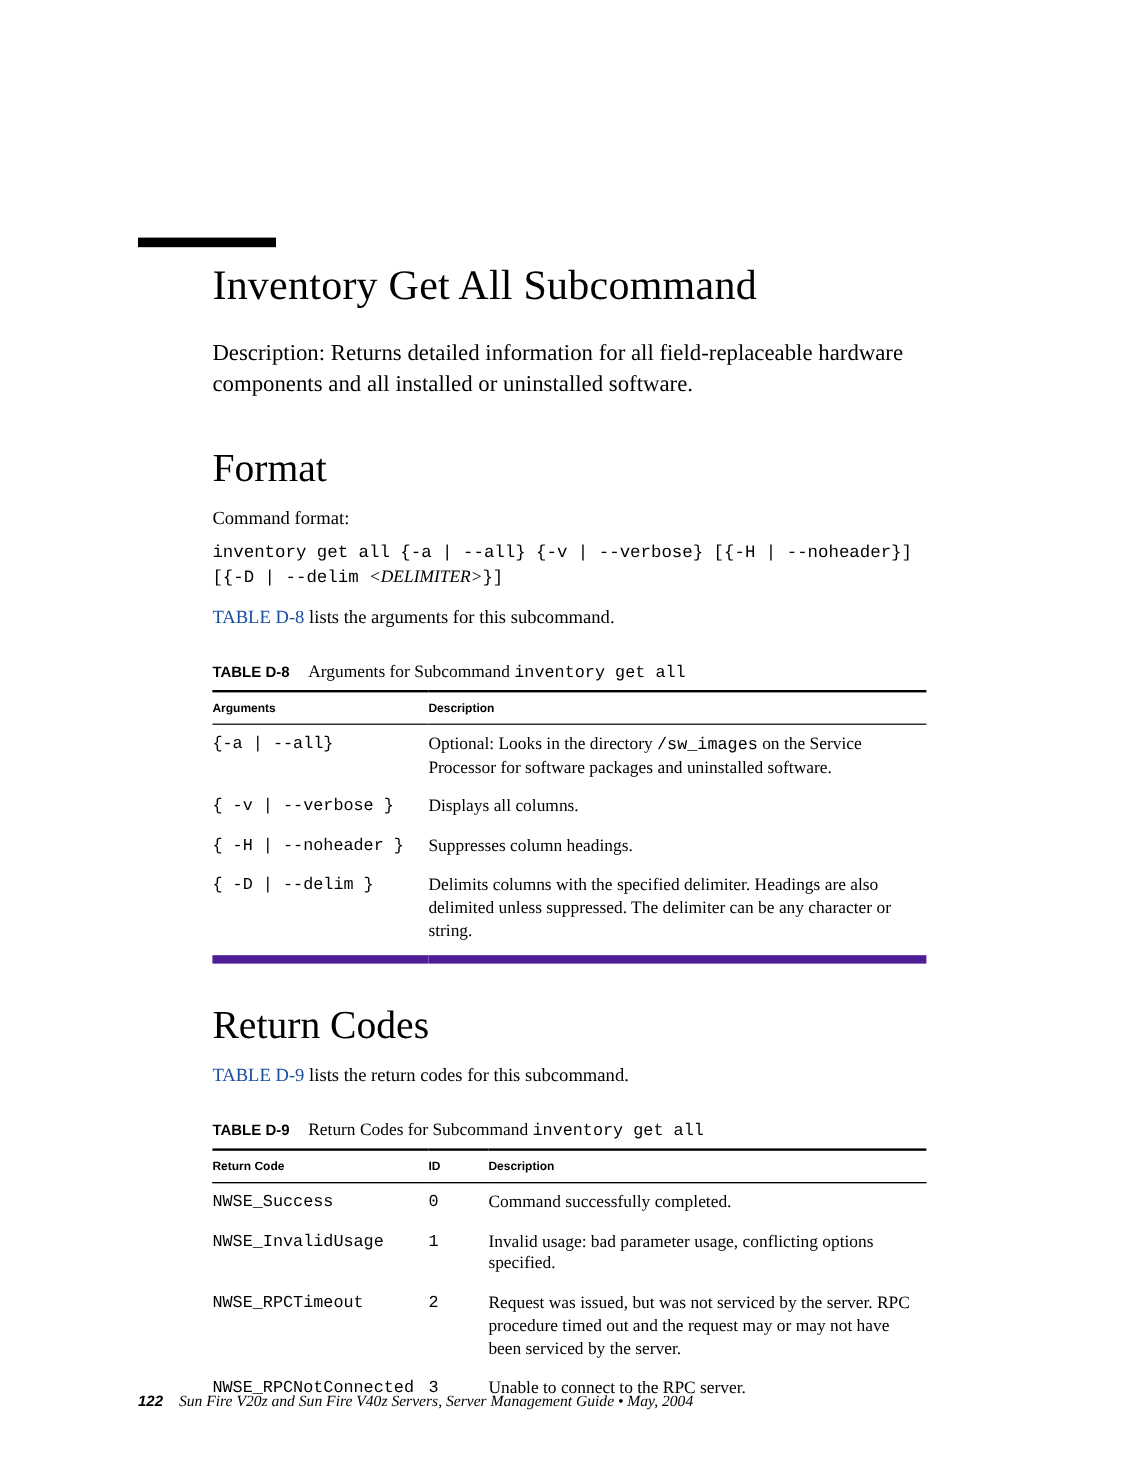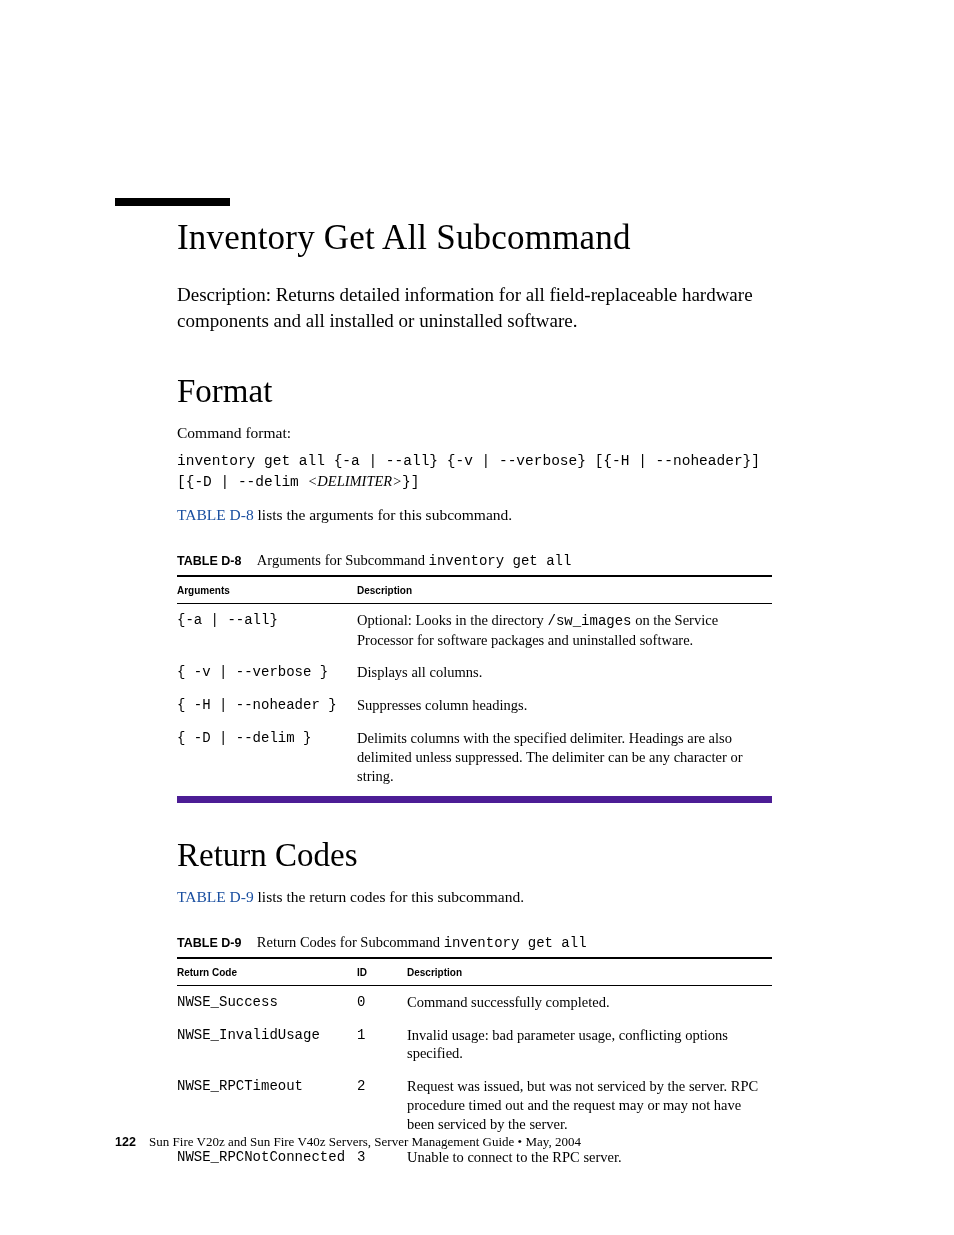--- a/index.html
+++ b/index.html
@@ -110,24 +110,25 @@
     font-size: 14px;
   }
   .italic-mono {
     font-family: Liberation Serif, serif;
     font-style: italic;
   }
   .sp34 { height: 34px; }
   .footer {
     position: absolute;
     left: 115px;
-    top: 1134px;
+    top: 1160px;
     width: 700px;
     font-size: 13px;
     font-family: "Palatino Linotype", Palatino, Georgia, serif;
+    font-style: italic;
   }
   .footer .pn {
     font-family: Arial, Helvetica, sans-serif;
     font-weight: 700;
     font-size: 12.5px;
     margin-right: 10px;
   }
   .col-arg { width: 180px; }
   .col-desc { width: auto; }
   .col-rc  { width: 180px; }

